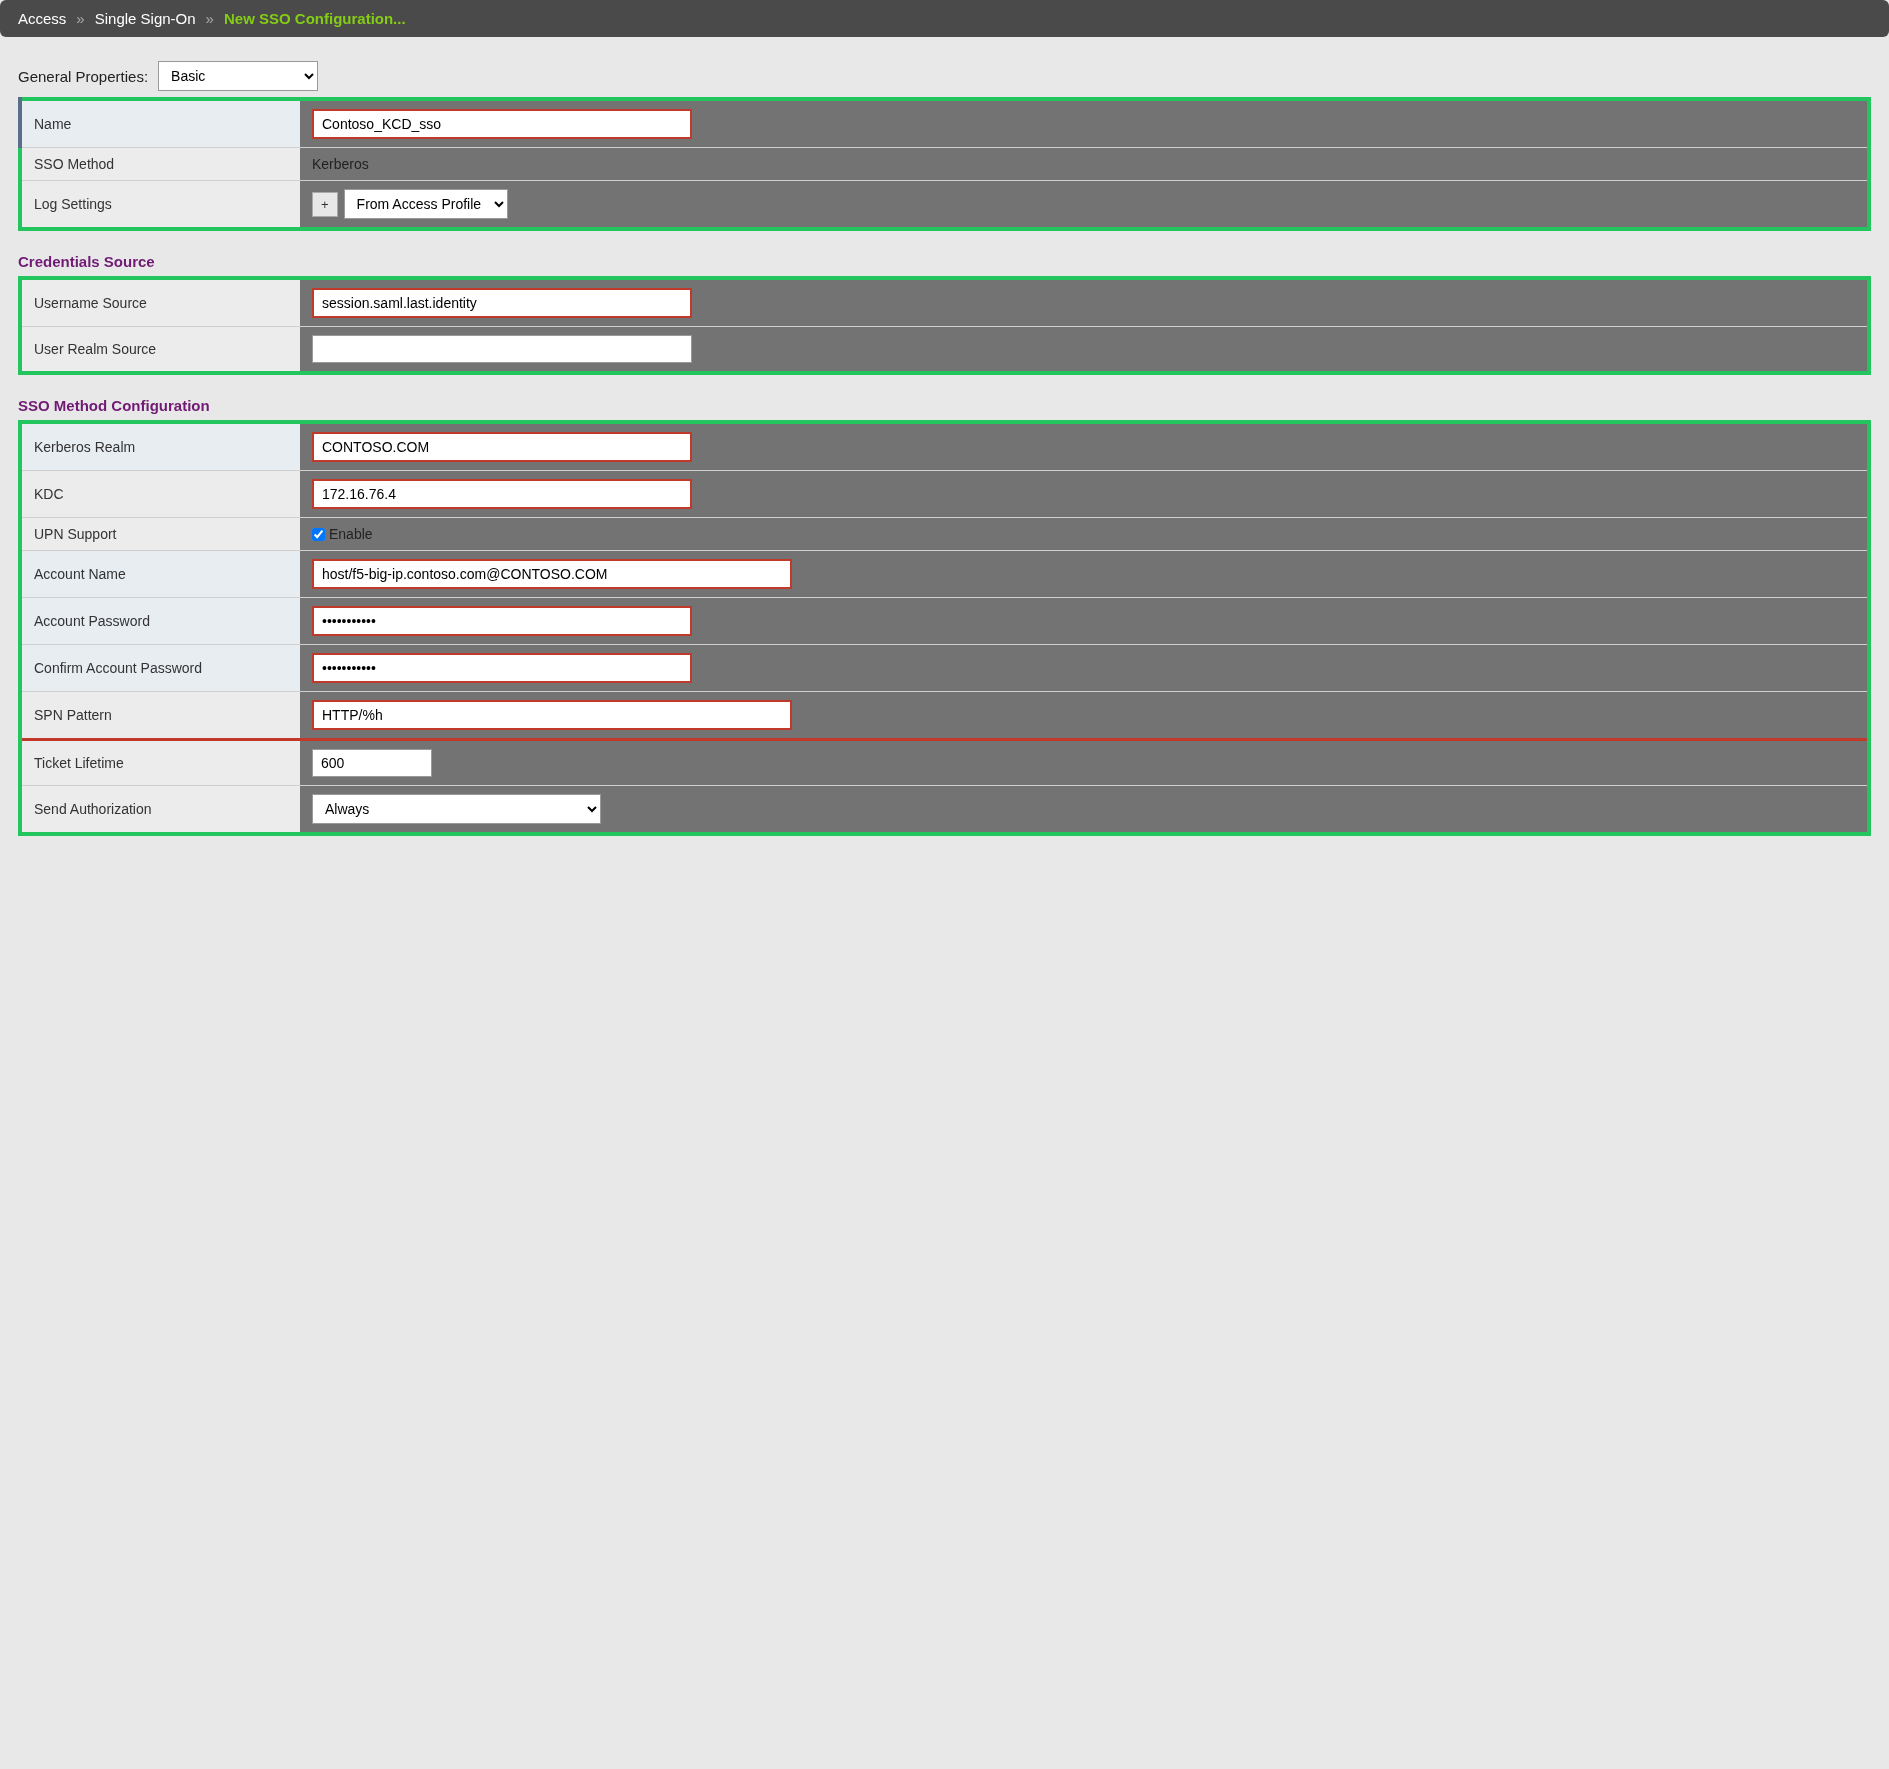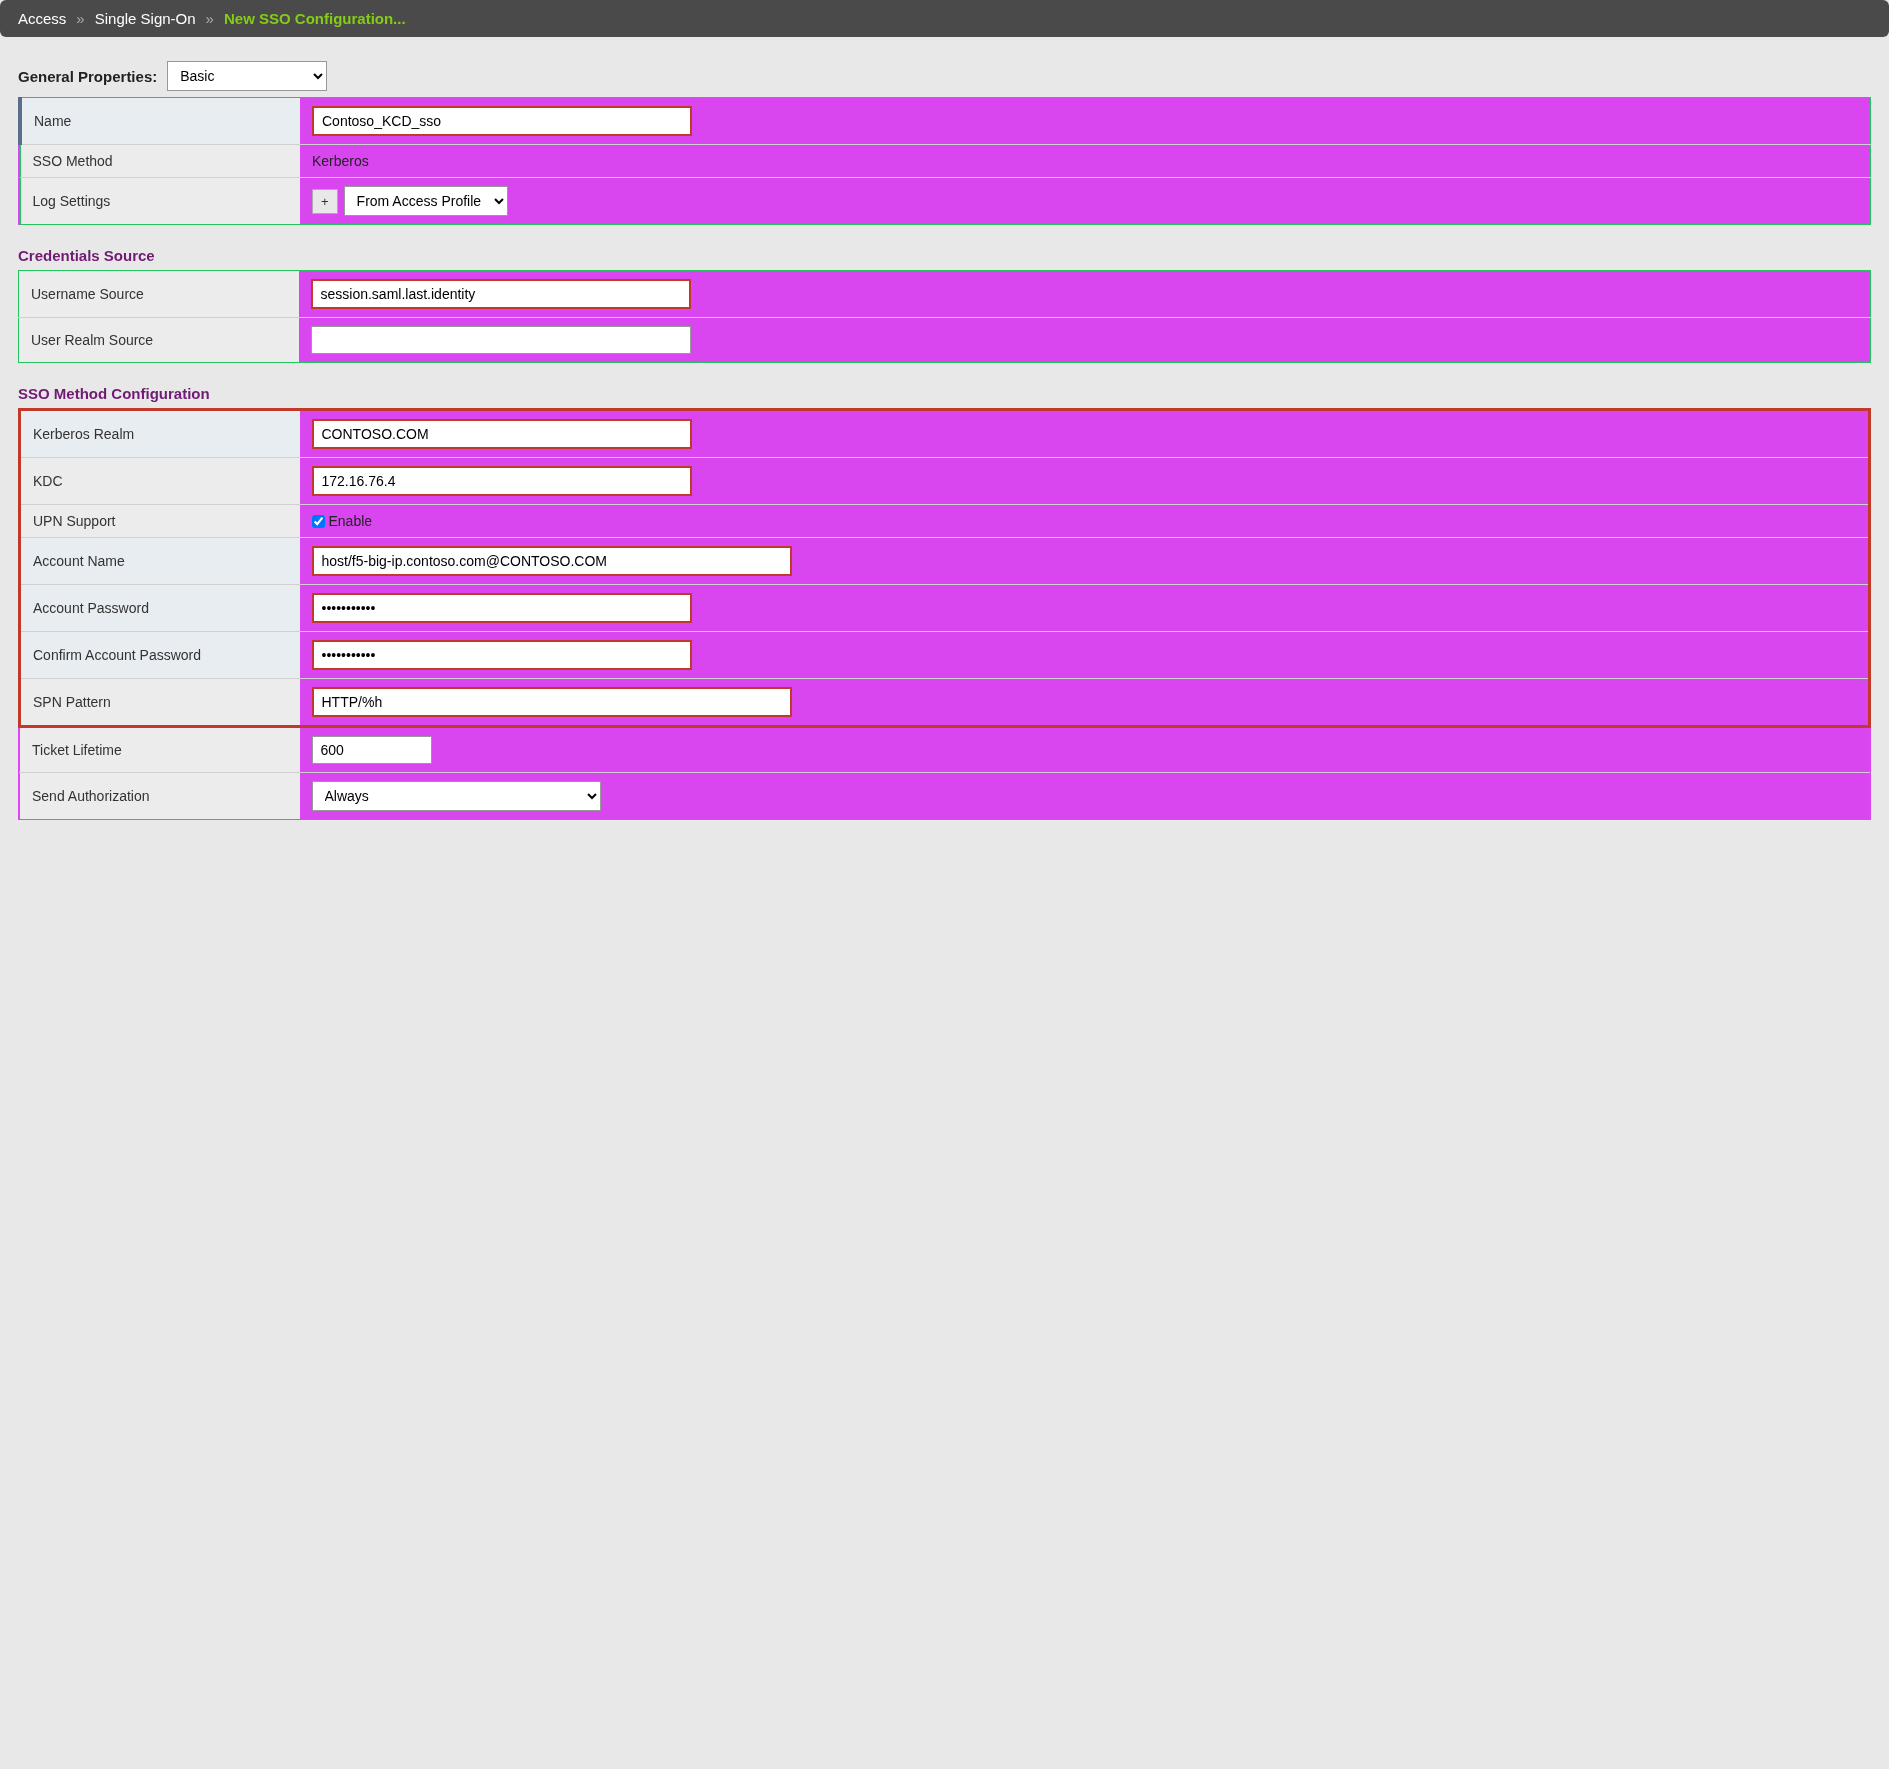--- a/index.html
+++ b/index.html
@@ -54,22 +54,22 @@
       display: flex;
       align-items: center;
       gap: 10px;
       margin-bottom: 6px;
     }
 
     
     .form-table {
       width: 100%;
       border-collapse: collapse;
-      background: #d946ef;
-      border: 1px solid #22c55e;
+      background: #737373;
+      border: 4px solid #22c55e;
     }
     .form-table tr {
       border-bottom: 1px solid #d0d0d0;
     }
     .form-table tr:last-child {
       border-bottom: none;
     }
     .form-table td {
       padding: 8px 12px;
       vertical-align: middle;
@@ -145,21 +145,21 @@
   <span>Access</span>
   <span class="separator">»</span>
   <span>Single Sign-On</span>
   <span class="separator">»</span>
   <span class="highlight">New SSO Configuration...</span>
 </div>
 
 <div class="content">
 
   <div class="gen-props-header">
-    <span style="font-weight:bold; font-size:15px;">General Properties:</span>
+    <span style="font-weight:normal; font-size:15px;">General Properties:</span>
     <select class="form-select">
       <option>Basic</option>
       <option>Advanced</option>
     </select>
   </div>
 
   <table class="form-table">
     <tbody>
         <tr>
       <td class="with-left-bar">Name</td>

